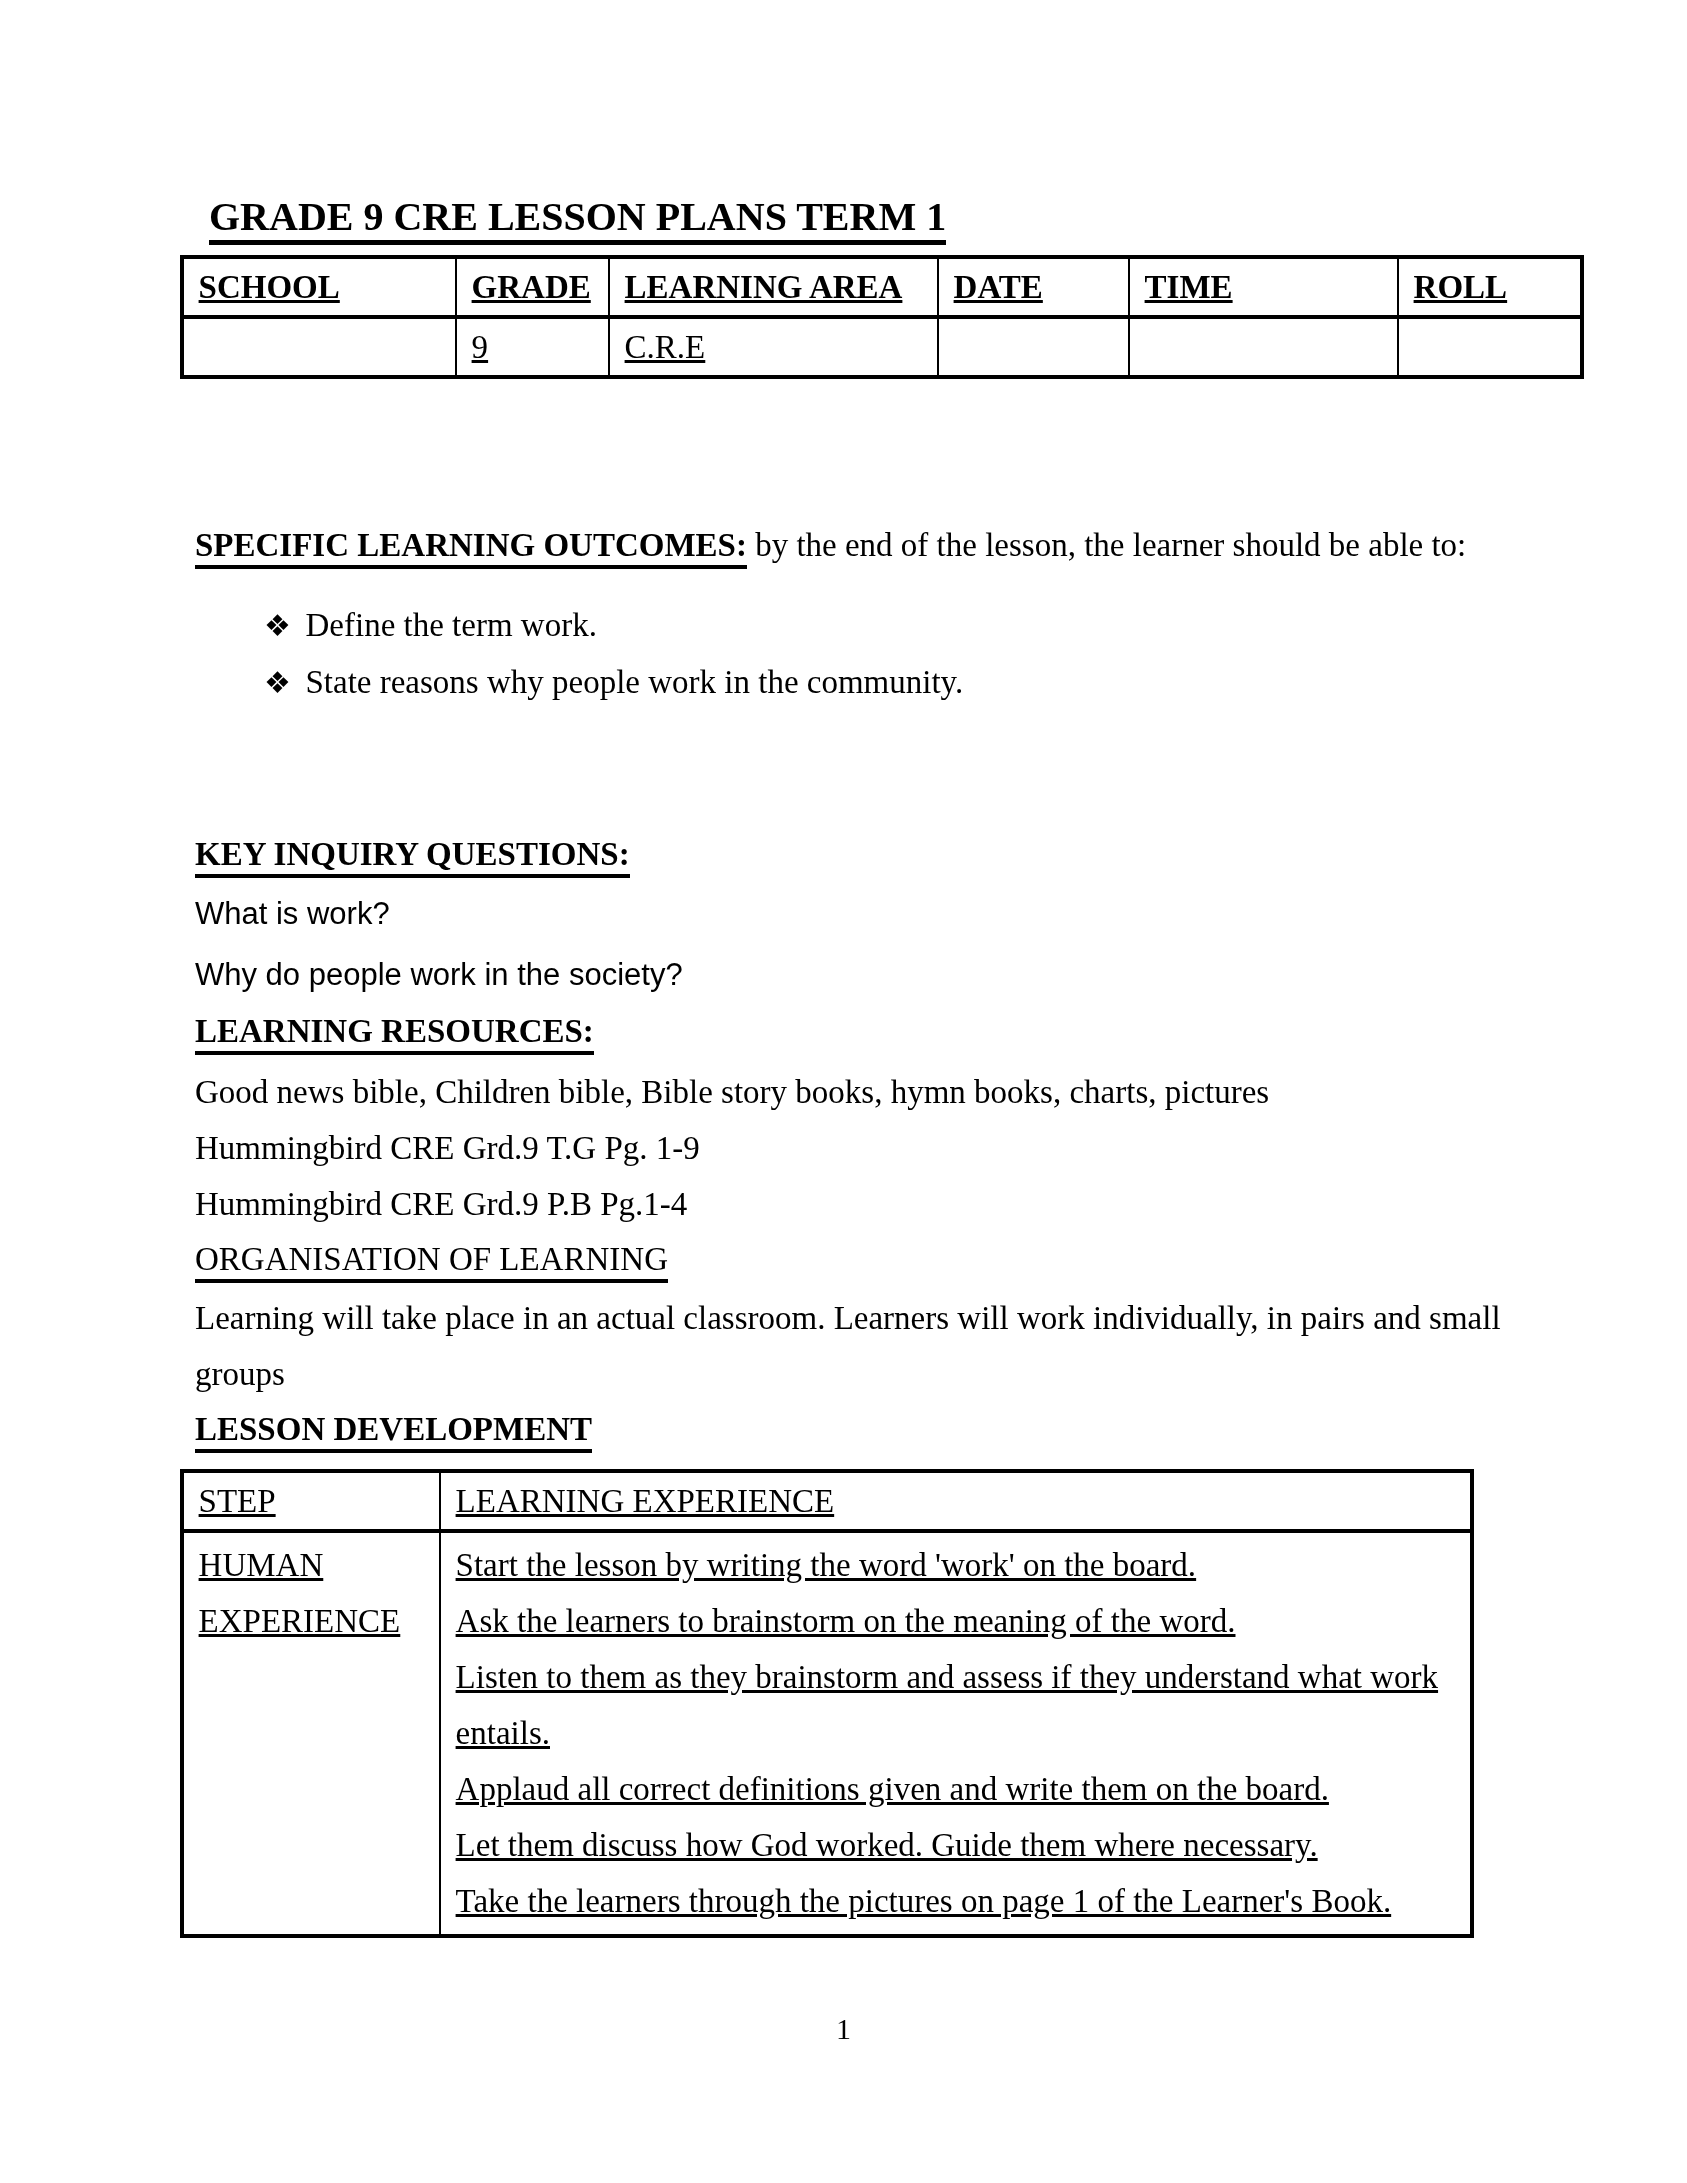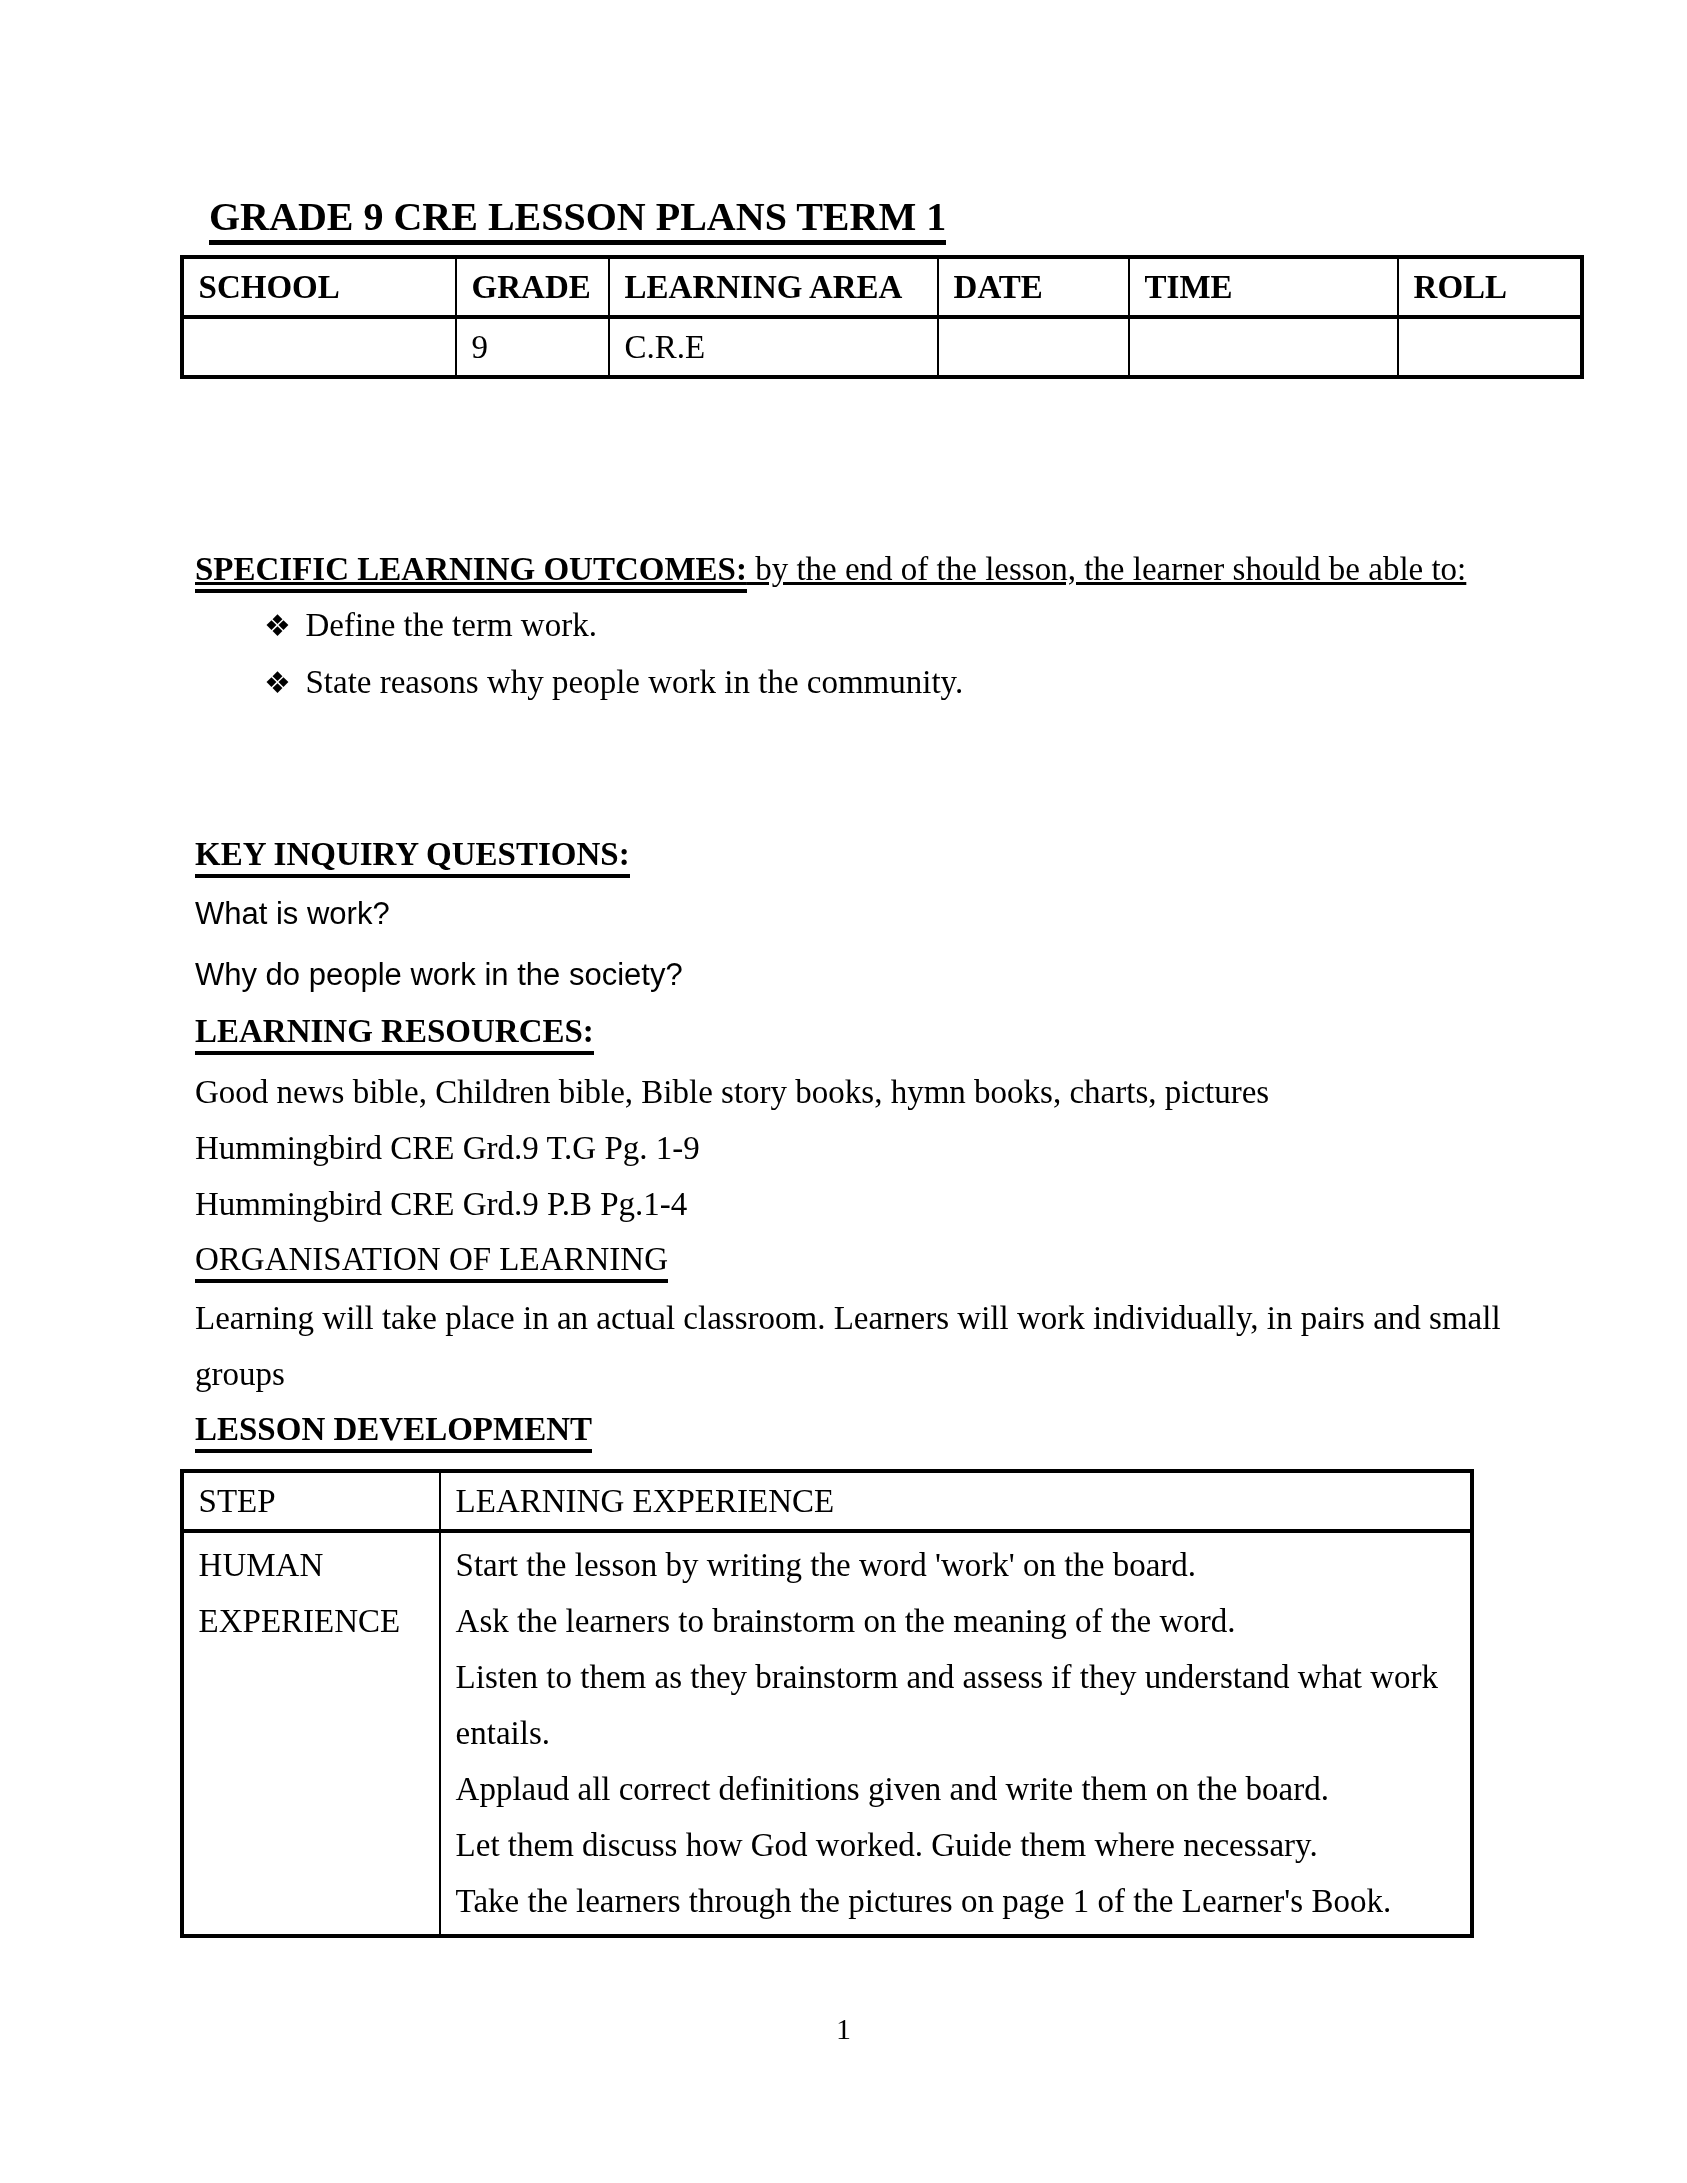--- a/index.html
+++ b/index.html
@@ -12,21 +12,21 @@
     overflow:hidden;
   }
   .abs{position:absolute;}
   .line{white-space:nowrap;font-size:33px;line-height:40px;}
   .bold{font-weight:bold;}
   .u{border-bottom:4.6px solid #000;padding-bottom:2px;}
   .title-line{left:209px;top:198px;font-size:40px;line-height:37px;font-weight:bold;white-space:nowrap;}
   .title-line .u{border-bottom-width:5.3px;padding-bottom:1.3px;}
 
   
-  table.grid{border-collapse:collapse;border:4px solid #000;table-layout:fixed;}
+  table.grid{border-collapse:collapse;border:4px solid #000;table-layout:fixed;text-decoration:underline;}
   table.grid td{
     border:2.6px solid #000;border-top-width:4px;border-bottom-width:4px;
     vertical-align:top;padding:5.3px 9.3px 0 14.6px;
     font-size:33px;line-height:46px;overflow:hidden;
   }
   .tableA{left:180px;top:255px;}
   .tableA tr.r90{height:60px;}
   .tableA tr.r88{height:58px;}
   .tableC{left:180px;top:1469px;}
   .tableC tr.rh{height:60px;}
@@ -80,21 +80,21 @@
       <td></td>
       <td>9</td>
       <td colspan="2">C.R.E</td>
       <td></td>
       <td></td>
       <td></td>
     </tr>
   </tbody>
     </table>
 
-  <div class="abs line" style="left:195px;top:549px;text-decoration:underline;">
+  <div class="abs line" style="left:195px;top:525px;">
     <span class="u bold">SPECIFIC LEARNING OUTCOMES:</span><span> by the end of the lesson, the learner should be able to:</span>
   </div>
 
   <div class="bullet" style="top:605px;">
     <span class="glyph">❖</span><span>Define the term work.</span>
   </div>
   <div class="bullet" style="top:662px;">
     <span class="glyph">❖</span><span>State reasons why people work in the community.</span>
   </div>
 

